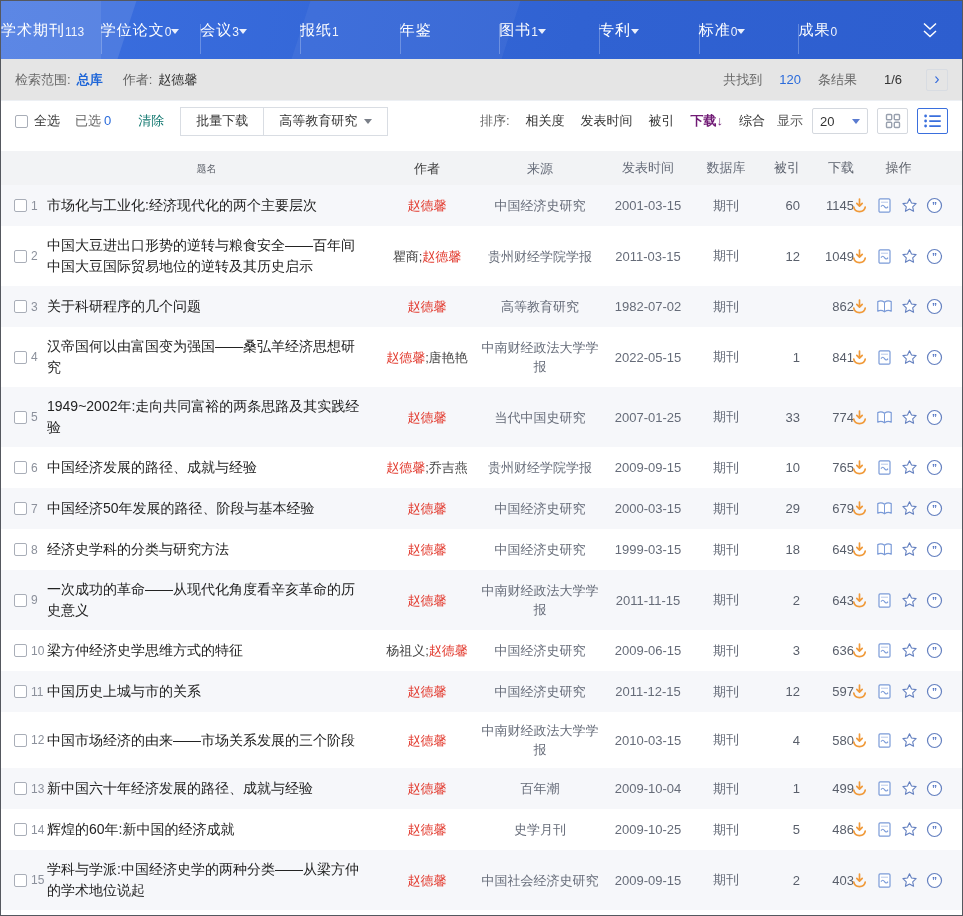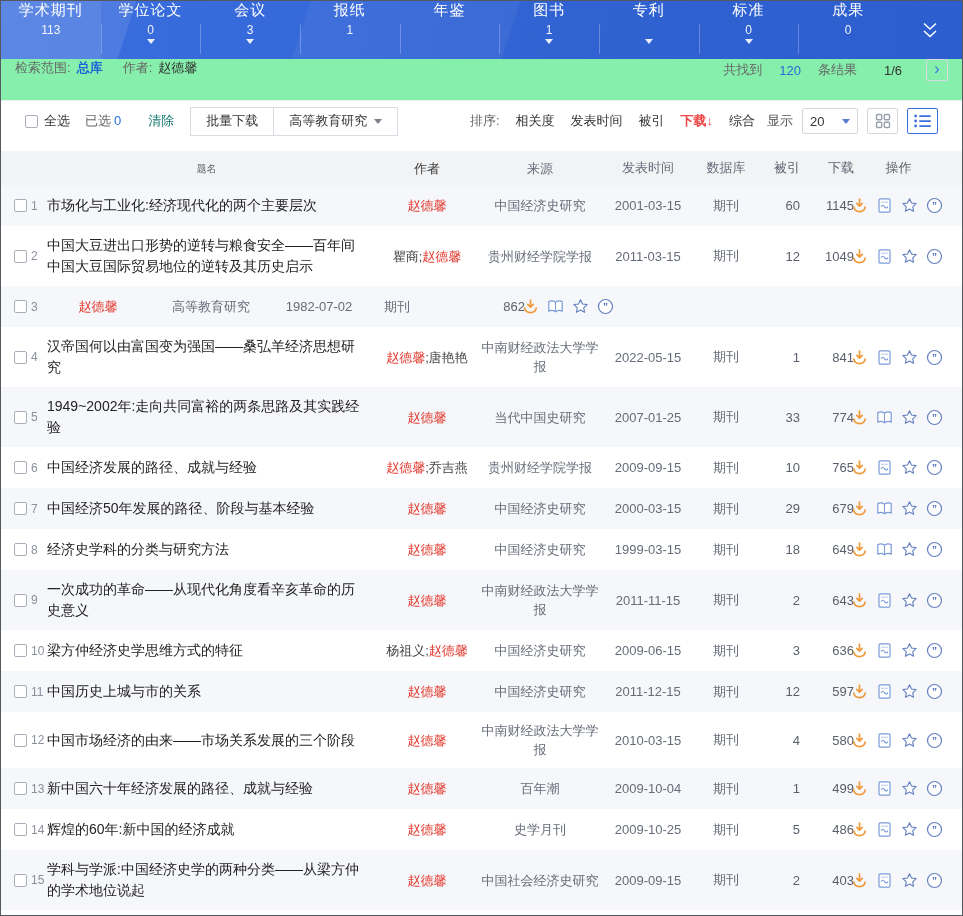--- a/index.html
+++ b/index.html
@@ -5,53 +5,53 @@
   *{box-sizing:border-box;margin:0;padding:0}
   html,body{width:963px;height:916px}
   body{font-family:"Liberation Sans","DejaVu Sans",sans-serif;background:#fff}
   .page{width:963px;height:916px;border:1px solid #55585f;overflow:hidden;background:#fff;display:flex;flex-direction:column}
 
   
   .nav{height:58px;flex:none;background:linear-gradient(100deg,#3b6fe0 0%,#3062d2 60%,#2d5ecf 100%);display:flex;position:relative;overflow:hidden}
   .nav::before{content:"";position:absolute;left:-24px;top:0;width:150px;height:100%;background:rgba(255,255,255,.10);transform:skewX(-18deg)}
   .nav::after{content:"";position:absolute;left:300px;top:0;width:210px;height:100%;background:rgba(255,255,255,.05);transform:skewX(-18deg)}
   .nav-tabs{flex:1;display:flex;position:relative;z-index:1}
-  .nav-tab{flex:1;display:flex;flex-direction:column;align-items:center;position:relative;cursor:pointer}
+  .nav-tab{flex:1;display:flex;flex-direction:row;align-items:center;position:relative;cursor:pointer}
   .nav-tab+.nav-tab::before{content:"";position:absolute;left:0;bottom:5px;height:30px;width:1px;background:rgba(255,255,255,.25)}
   .nav-tab.active{background:rgba(255,255,255,.08)}
   .nav-label{color:#fff;font-size:15px;letter-spacing:1px;white-space:nowrap}
   .nav-count{color:rgba(255,255,255,.92);font-size:12px;margin-top:3px;height:14px;line-height:14px}
   .nav-caret{width:0;height:0;border-left:4px solid transparent;border-right:4px solid transparent;border-top:5px solid rgba(255,255,255,.9);margin-top:2px}
   .nav-expand{width:64px;flex:none;display:flex;align-items:center;justify-content:center;cursor:pointer;position:relative;z-index:1}
 
   
-  .subbar{height:42px;flex:none;display:flex;align-items:flex-start;padding:0 14px;border-bottom:1px solid #edf0f4;font-size:13px;color:#666;background:#86efac}
+  .subbar{height:42px;flex:none;display:flex;align-items:center;padding:0 14px;border-bottom:1px solid #edf0f4;font-size:13px;color:#666;background:#e5e5e5}
   .scope-value{color:#1f66d8;font-weight:bold;margin:0 20px 0 6px;cursor:pointer}
   .author-value{color:#333;margin-left:6px}
   .chip{display:inline-block;background:#e8eefb;color:#4678dc;padding:4px 11px;border-radius:2px;margin-left:13px;cursor:pointer}
   .subbar-right{margin-left:auto;display:flex;align-items:center;gap:15px;color:#666}
   .found-count{color:#2a6bdb;margin:0 2px}
   .page-indicator{color:#333;margin-left:12px}
   .next-btn{width:22px;height:22px;border:1px solid #d8dce2;border-radius:2px;display:flex;align-items:center;justify-content:center;color:#3a6fdd;margin-left:9px;cursor:pointer;font-size:16px;line-height:1;padding-bottom:2px}
 
   
-  .toolbar{height:40px;flex:none;display:flex;align-items:center;padding:0 24px;font-size:13px;color:#555;background:#fff}
+  .toolbar{height:40px;flex:none;display:flex;align-items:center;padding:0 14px;font-size:13px;color:#555;background:#fff}
   .cb{width:13px;height:13px;border:1px solid #a9aeb8;border-radius:2px;background:#fff;display:inline-block;flex:none;cursor:pointer}
   .tb-selectall{display:flex;align-items:center;gap:6px;color:#333;cursor:pointer}
   .tb-selected{margin-left:15px;color:#666}
   .tb-selected b{color:#2a6bdb;font-weight:normal;margin-left:3px}
   .tb-clear{margin-left:27px;color:#0f766e;cursor:pointer}
   .btn-group{display:flex;margin-left:16px}
   .btn{height:29px;border:1px solid #d9dde3;background:#fff;padding:0 15px;display:flex;align-items:center;font-size:13px;color:#333;cursor:pointer}
   .btn+.btn{margin-left:-1px}
   .caret-down{width:0;height:0;border-left:4px solid transparent;border-right:4px solid transparent;border-top:5px solid #7a7f88;margin-left:7px}
   .toolbar-right{margin-left:auto;display:flex;align-items:center}
   .sort-label{color:#666}
   .sort-opt{margin-left:16px;color:#333;cursor:pointer;white-space:nowrap}
-  .sort-opt.active{color:#ef4444;font-weight:bold}
+  .sort-opt.active{color:#701a75;font-weight:bold}
   .display-label{margin-left:12px;color:#555}
   .select{width:56px;height:26px;border:1px solid #d4d8de;border-radius:2px;display:flex;align-items:center;justify-content:space-between;padding:0 7px;margin-left:9px;color:#333;cursor:pointer;background:#fff}
   .select .caret-down{margin-left:0;border-top-color:#5a7bd0}
   .icon-btn{width:31px;height:26px;border:1px solid #d4d8de;border-radius:2px;display:flex;align-items:center;justify-content:center;margin-left:9px;cursor:pointer;background:#fff}
   .icon-btn.active{border-color:#3a6fdd}
 
   
   .thead{height:34px;flex:none;background:#f2f3f5;display:flex;align-items:center;margin-top:10px;font-size:13px;color:#5e626b}
   .tbody{flex:1}
   .trow{display:flex;align-items:center;min-height:41px;padding:9px 0;font-size:13px}
@@ -292,20 +292,21 @@
               <text x="8.5" y="12.6" text-anchor="middle" font-size="10" font-weight="bold" fill="#5577c5">”</text>
             </svg>
           </span>
         </span>
       </div>
       <div class="trow">
         <span class="c-sel">
           <span class="cb"></span>
           <span class="rnum">3</span>
         </span>
+        <a class="c-title">关于科研程序的几个问题</a>
         <span class="c-author"><span class="au hl">赵德馨</span></span>
         <span class="c-source">高等教育研究</span>
         <span class="c-date">1982-07-02</span>
         <span class="c-db">期刊</span>
         <span class="c-cited"></span>
         <span class="c-down">862</span>
         <span class="c-ops">
           <span class="op">
             <svg width="17" height="17" viewBox="0 0 17 17">
               <path d="M8.5 2v6.2M5.8 6.4l2.7 2.7 2.7-2.7" stroke="#f09a3a" stroke-width="1.7" fill="none" stroke-linecap="round" stroke-linejoin="round"></path>

